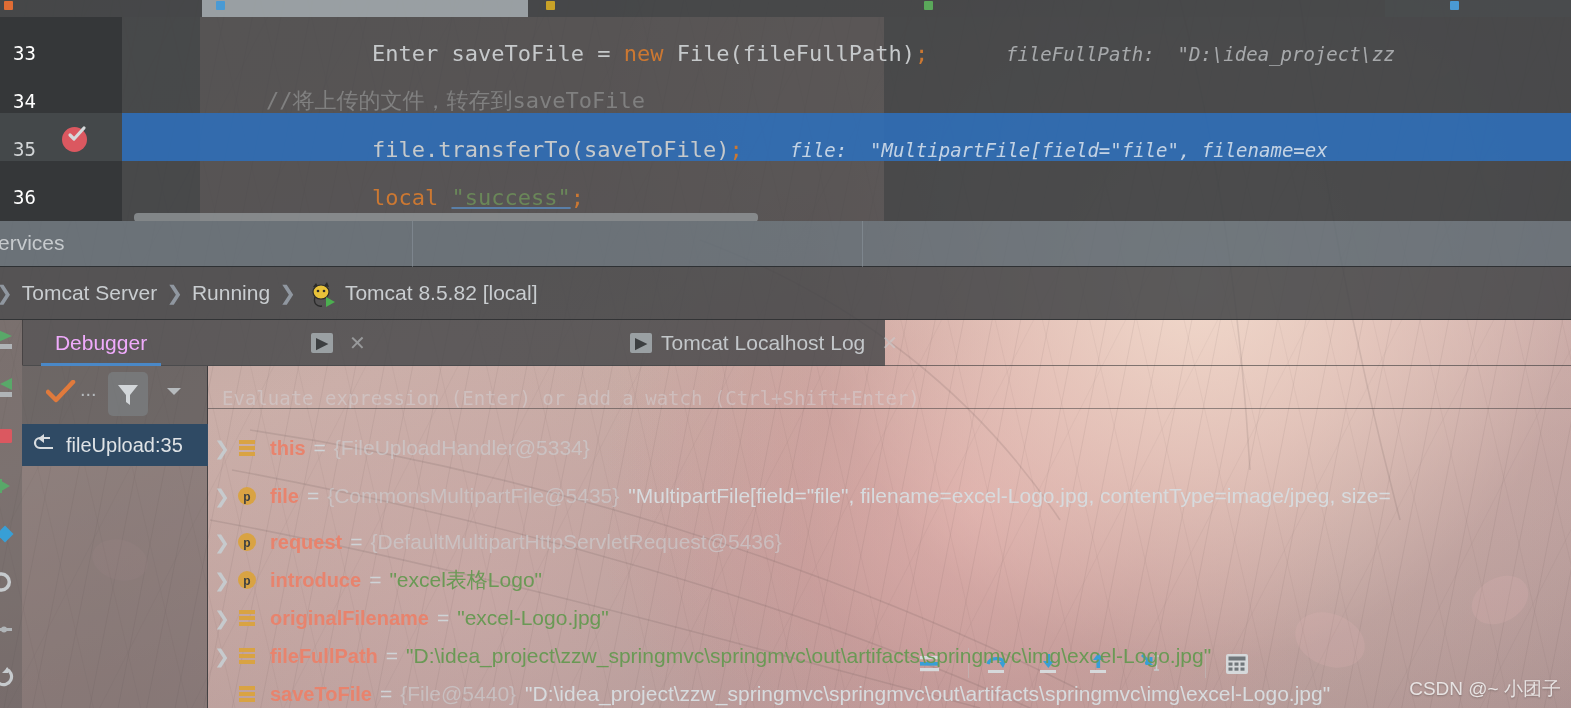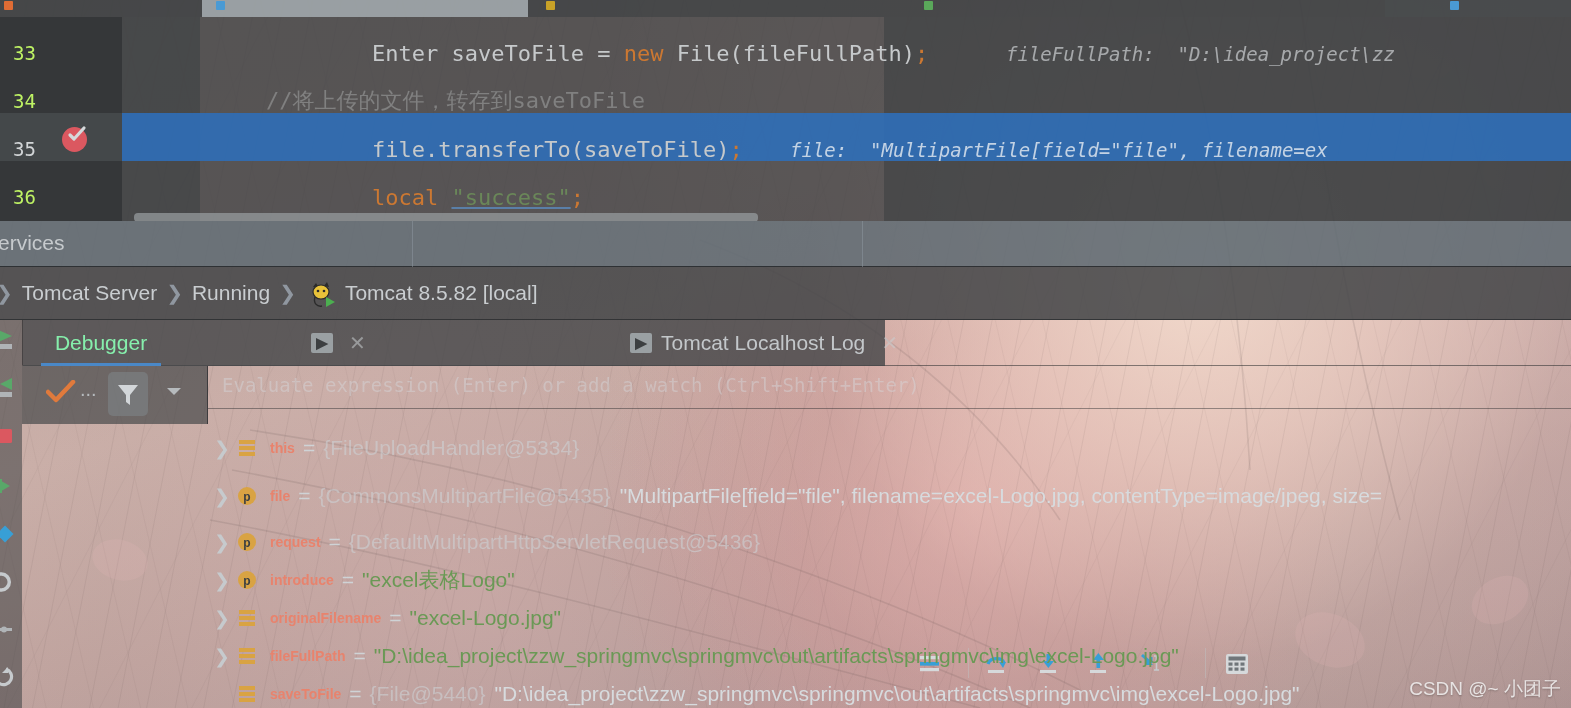--- a/index.html
+++ b/index.html
@@ -78,21 +78,21 @@
     position:absolute; left:122px; top:0; width:78px; height:204px;
     background: rgba(60,63,65,0.55);
   }
   .code-line {
     position:absolute; left:0; width:1571px; height:48px;
     display:flex; align-items:center;
   }
   .lineno {
     position:absolute; left:0; width:36px; text-align:right;
     font-family:"DejaVu Sans Mono", monospace; font-size:19px;
-    color:#bef264;
+    color:#ffffff;
   }
   .code-text {
     position:absolute; left:266px;
     font-family:"DejaVu Sans Mono", monospace; font-size:22px;
     white-space:pre; letter-spacing:0px;
   }
   .hint {
     font-family:"DejaVu Sans Mono", monospace; font-size:19px;
     font-style: italic;
     color: rgba(225,228,230,0.62);
@@ -159,37 +159,37 @@
   #debug-tabs {
     position:absolute; left:22px; top:320px; width:1549px; height:46px;
     border-left:1px solid rgba(40,42,44,0.8);
     border-bottom:1px solid rgba(40,42,44,0.55);
   }
   #debug-tabs-bg { position:absolute; left:0; top:0; width:862px; height:46px; background: rgba(66,69,71,0.80); }
   .dtab {
     position:absolute; top:0; height:46px; display:flex; align-items:center; gap:9px;
     padding:0 14px; font-size:21px; color:#c3c7ca; white-space:nowrap;
   }
-  .dtab.active { color:#86efac; }
+  .dtab.active { color:#f0abfc; }
   .dtab .underline {
     position:absolute; left:0; bottom:0; width:100%; height:3px; background:#4a88c7;
   }
   .console-badge {
     width:22px; height:20px; background:#9aa0a3; color:#3c3f41;
     display:flex; align-items:center; justify-content:center;
     font-size:15px; font-weight:bold; border-radius:2px;
   }
   .tab-close { color:rgba(200,205,208,0.55); font-size:20px; margin-left:7px; }
 
   .tbicon { position:absolute; top:330px; width:28px; height:28px; }
   .tb-sep { position:absolute; top:328px; width:1px; height:30px; background:rgba(190,195,198,0.45); }
 
   
   #watch-bar {
-    position:absolute; left:208px; top:365px; width:1363px; height:42px;
+    position:absolute; left:208px; top:378px; width:1363px; height:42px;
   }
   #watch-placeholder {
     position:absolute; left:14px; top:9px;
     font-family:"DejaVu Sans Mono", monospace; font-size:19px;
     color: rgba(215,220,224,0.42); white-space:nowrap;
   }
   #frames-toolbar {
     position:absolute; left:22px; top:366px; width:186px; height:58px;
     background: rgba(66,69,71,0.68);
     border-right:1px solid rgba(40,42,44,0.7);
@@ -221,21 +221,21 @@
   .var-row {
     position:absolute; left:0; width:1363px; height:38px;
     display:flex; align-items:center; white-space:nowrap; overflow:hidden;
   }
   .chev {
     width:28px; flex:0 0 28px; text-align:center;
     color:#c6cacd; font-size:19px;
   }
   .chev.empty { color:transparent; }
   .vicon { flex:0 0 26px; height:22px; position:relative; margin-right:8px; }
-  .vname { color:#e8836d; font-size:14px; font-weight:bold; }
+  .vname { color:#e8836d; font-size:20px; font-weight:bold; }
   .veq   { color:#cfd3d6; font-size:21px; margin:0 8px; }
   .vref  { color:rgba(205,210,213,0.58); font-size:21px; }
   .vstr  { color:#6a9955; font-size:21px; }
   .vstrw { color:#d7dbde; font-size:21px; }
 
   
   #watermark {
     position:absolute; right:10px; bottom:6px;
     color: rgba(250,250,250,0.80);
     font-size:19px; white-space:nowrap;
@@ -492,20 +492,31 @@
       <svg width="20" height="14" viewBox="0 0 20 14">
         <path d="M3 4 L10 11 L17 4 Z" fill="#b6babd"></path>
       </svg>
     </div>
   </div>
 
   <div id="watch-bar">
     <div id="watch-placeholder">Evaluate expression (Enter) or add a watch (Ctrl+Shift+Enter)</div>
   </div>
 
+  <div id="frames-panel">
+    <div id="frame-row">
+      <span style="flex:0 0 26px;">
+        <svg width="26" height="22" viewBox="0 0 26 22">
+          <path d="M21 16 L8 16 A5 5 0 0 1 8 6 L18 6" stroke="#d9dde0" stroke-width="2.2" fill="none"></path>
+          <path d="M12 2 L6 6.5 L12 11 Z" fill="#d9dde0"></path>
+        </svg>
+      </span>
+      <span>fileUpload:35</span>
+    </div>
+  </div>
 
   <div id="vars-panel">
 
     <div class="var-row" style="top:20px;">
       <span class="chev">❯</span>
       <span class="vicon">
         <svg width="26" height="22" viewBox="0 0 26 22">
           <rect x="3" y="3" width="16" height="4" fill="#d9a343"></rect>
           <rect x="3" y="9" width="16" height="4" fill="#d9a343"></rect>
           <rect x="3" y="15" width="16" height="4" fill="#d9a343"></rect>

